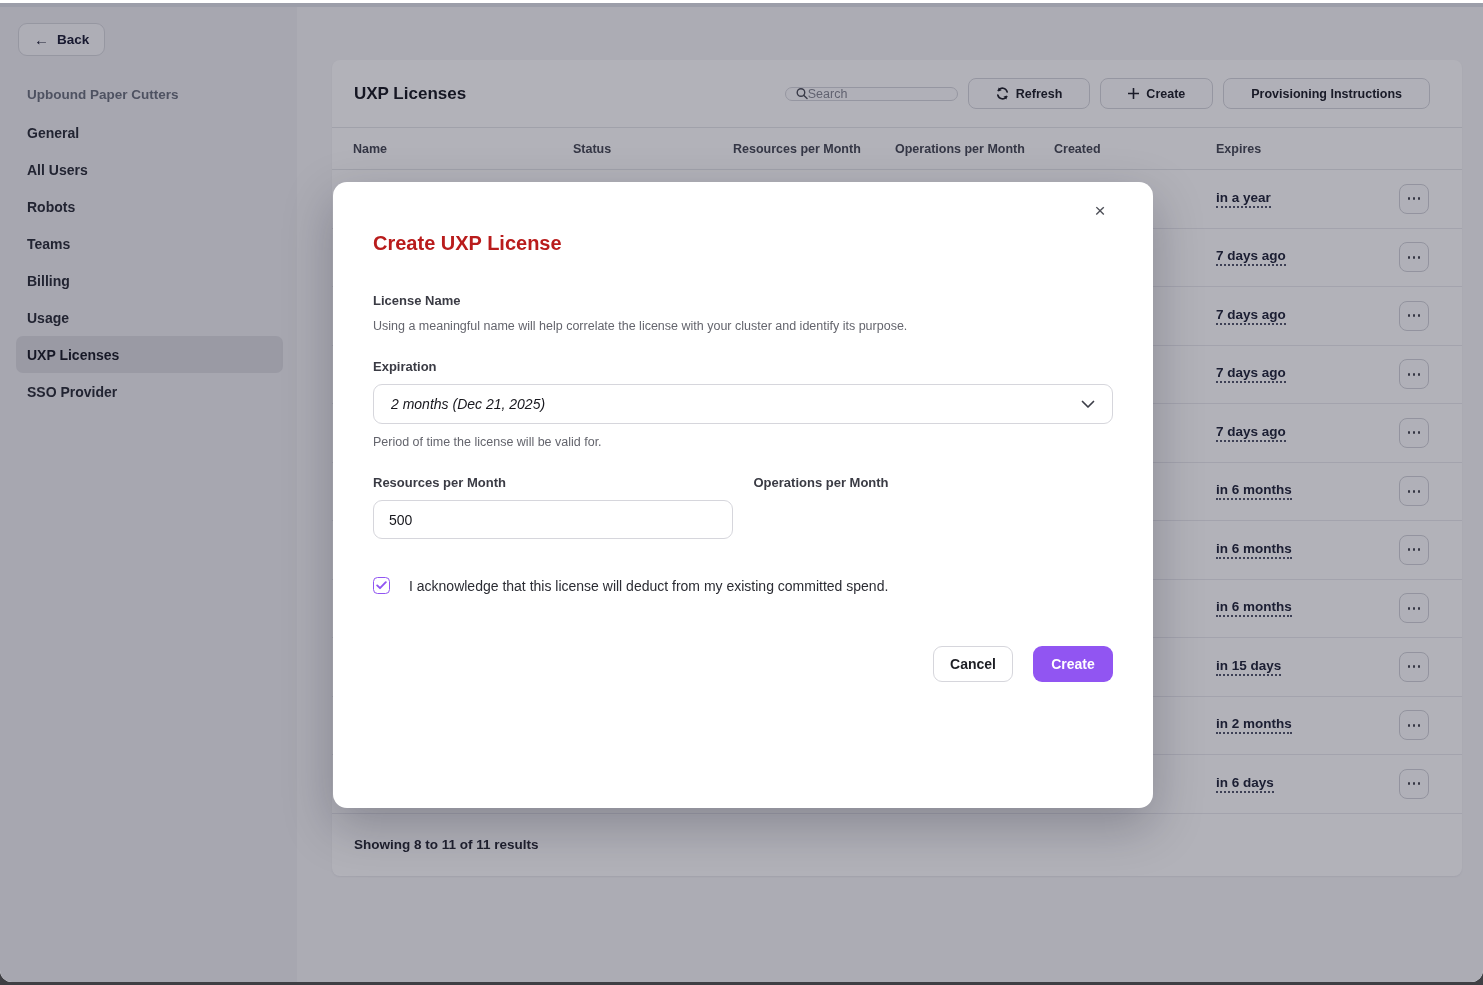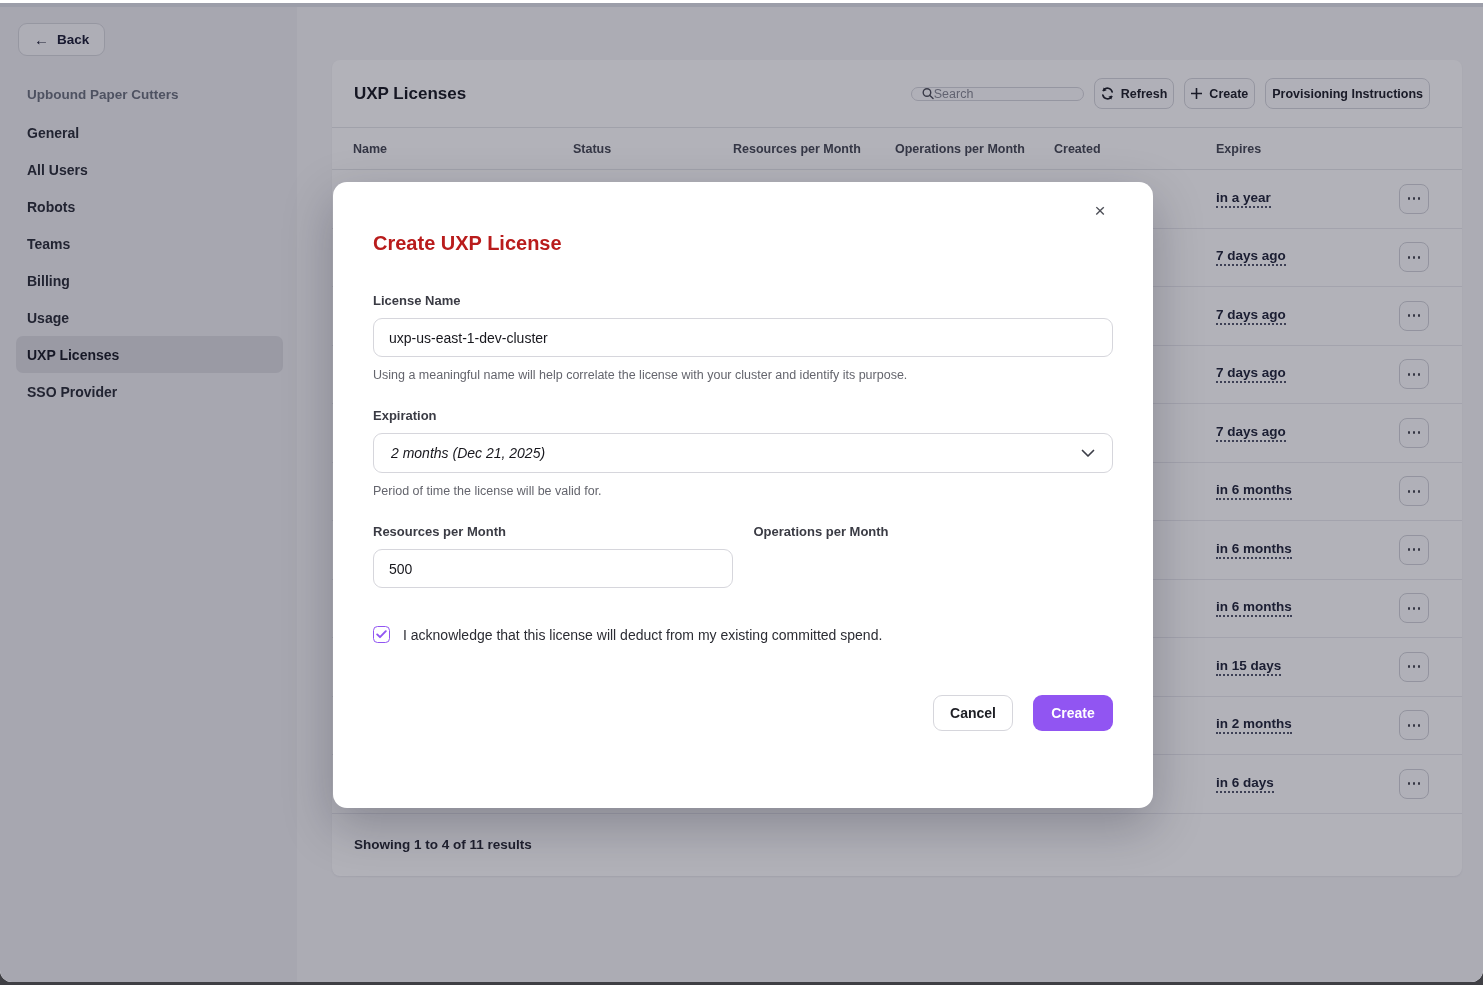--- a/index.html
+++ b/index.html
@@ -52,21 +52,21 @@
   .search-box {
     display:flex; align-items:center; gap:0; width:173px; height:14px;
     border:1px solid #d6d7dc; border-radius:8px; background:#fdfdfe; padding:0 10px;
   }
   .search-box input {
     border:none; outline:none; background:transparent; width:100%;
     font-size:12.5px; color:#2a2c36; font-family:inherit;
   }
   .search-box input::placeholder { color:#8a8c96; }
   .btn {
-    display:inline-flex; align-items:center; gap:7px; height:31px; padding:0 6px;
+    display:inline-flex; align-items:center; gap:7px; height:31px; padding:0 27px;
     background:#fdfdfe; border:1px solid #d6d7dc; border-radius:8px;
     font-size:12.5px; font-weight:800; color:#23252e; cursor:pointer; font-family:inherit;
   }
   .icon-svg { display:block; }
 
   
   .tgrid {
     display:grid;
     grid-template-columns:21px 220px 160px 162px 159px 162px 1fr 30px 33px;
     align-items:center;
@@ -117,21 +117,21 @@
   .fl-2 { margin-top:26px; }
   .select-input {
     margin-top:10px; width:740px; height:40px;
     border:1px solid #d6d6dc; border-radius:9px; padding:0 17px;
     display:flex; align-items:center; justify-content:space-between;
     font-size:14px; color:#17171d; cursor:pointer; background:#fff;font-style:italic;
   }
   .two-col { margin-top:26px; display:flex; gap:21px; }
   .col { width:360px; }
   .col .text-input { width:100%; }
-  .ack-row { margin-top:38px; display:flex; align-items:center; gap:13px; }
+  .ack-row { margin-top:38px; display:flex; align-items:center; gap:19px; }
   .checkbox {
     width:17px; height:17px; border:1.5px solid var(--accent,#9155f2); border-radius:4.5px;
     background:#fff; display:flex; align-items:center; justify-content:center; cursor:pointer; flex:none;
   }
   .ack-label { font-size:14px; color:#2b2c33; }
   .modal-actions { margin-top:52px; display:flex; justify-content:flex-end; gap:20px; }
   .btn-cancel {
     min-width:75px; height:36px; padding:0 16px;
     background:#fff; border:1px solid #d6d6dc; border-radius:9px;
     font-size:14px; font-weight:800; color:#1d1e24; cursor:pointer; font-family:inherit;margin-left:48px;
@@ -299,35 +299,34 @@
             <div class="tgrid trow">
             <span class="expires-link">in 6 days</span>
             <button class="row-actions" aria-label="row actions">
               <span class="dot"></span>
               <span class="dot"></span>
               <span class="dot"></span>
             </button>
           </div>
           </div>
 
-        <div class="card-footer">Showing 1 to 4 of 11 results</div>
+        <div class="card-footer">Showing 8 to 11 of 11 results</div>
       </section>
     </main>
   </div>
 
   <div class="overlay"></div>
 
   <div class="modal">
     <div class="modal-close-row">
       <button class="modal-close">×</button>
     </div>
     <h2 class="modal-title">Create UXP License</h2>
 
     <div class="field-label fl-1">License Name</div>
-    <input type="text" class="text-input" value="uxp-us-east-1-dev-cluster" style="">
     <div class="help-text">Using a meaningful name will help correlate the license with your cluster and identify its purpose.</div>
 
     <div class="field-label fl-2">Expiration</div>
     <div class="select-input">
       <span>2 months (Dec 21, 2025)</span>
       <svg class="icon-svg" width="14" height="9" viewBox="0 0 14 9">
         <polyline points="1.5,1.5 7,7 12.5,1.5" fill="none" stroke="#3c3e48" stroke-width="1.7" stroke-linecap="round" stroke-linejoin="round"></polyline>
       </svg>
     </div>
     <div class="help-text">Period of time the license will be valid for.</div>

